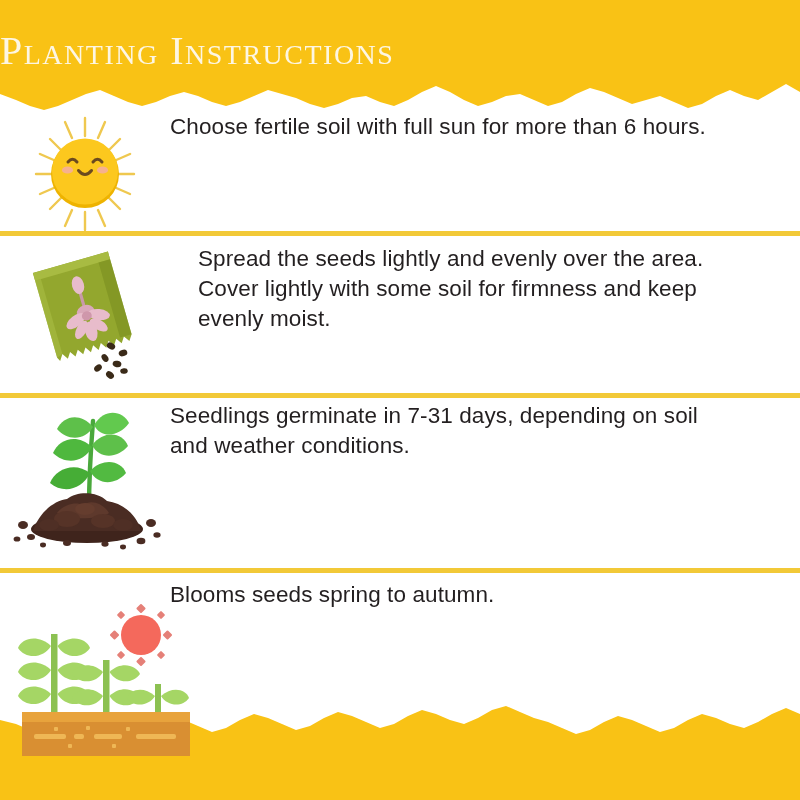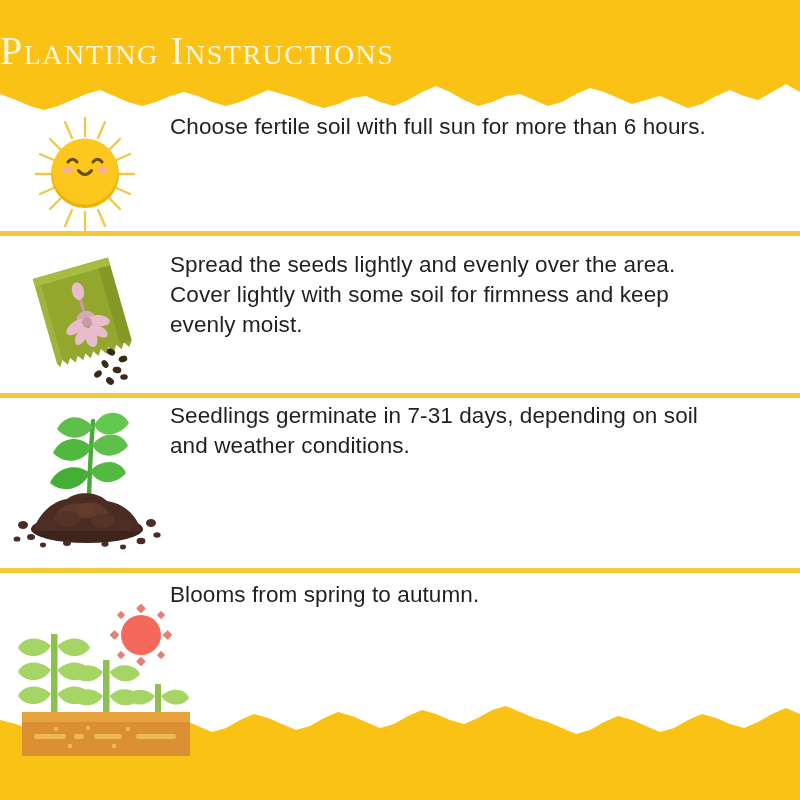--- a/index.html
+++ b/index.html
@@ -72,21 +72,21 @@
     padding-right: 12px;
     font-family: "Liberation Sans", sans-serif;
     font-size: 22.5px;
     line-height: 30px;
     color: #231f20;
     letter-spacing: 0.1px;
     font-weight: 400;
   }
 
   .row1 { top: 112px; height: 104px; }
-  .row2 { top: 250px; height: 148px; }
+  .row2 { top: 244px; height: 148px; gap: 28px; }
   .row3 { top: 401px; height: 168px; }
   .row4 { top: 580px; height: 180px; }
 
   
   .divider {
     position: absolute;
     left: 0;
     width: 800px;
     height: 5px;
     background: #f2c938;
@@ -225,21 +225,21 @@
           <ellipse cx="38" cy="144" rx="3" ry="2.4"></ellipse>
           <ellipse cx="118" cy="146" rx="3" ry="2.4"></ellipse>
         </g>
       </svg>
     </div>
     <div class="row-text">Seedlings germinate in 7-31 days, depending on soil and weather conditions.</div>
   </div>
 
   <div class="row row4">
     <div class="row-icon"></div>
-    <div class="row-text">Blooms from spring to autumn.</div>
+    <div class="row-text">Blooms seeds spring to autumn.</div>
   </div>
 
   <svg class="art-abs" style="left:8px; top:598px; z-index:4;" width="200" height="160" viewBox="0 0 200 160" aria-hidden="true">
     <g>
       <circle cx="133" cy="37" r="20" fill="#f4695c"></circle>
       <g fill="#e58078">
         <rect x="129.5" y="7" width="7" height="7" rx="1" transform="rotate(45 133 10.5)"></rect>
         <rect x="129.5" y="60" width="7" height="7" rx="1" transform="rotate(45 133 63.5)"></rect>
         <rect x="103" y="33.5" width="7" height="7" rx="1" transform="rotate(45 106.5 37)"></rect>
         <rect x="156" y="33.5" width="7" height="7" rx="1" transform="rotate(45 159.5 37)"></rect>

